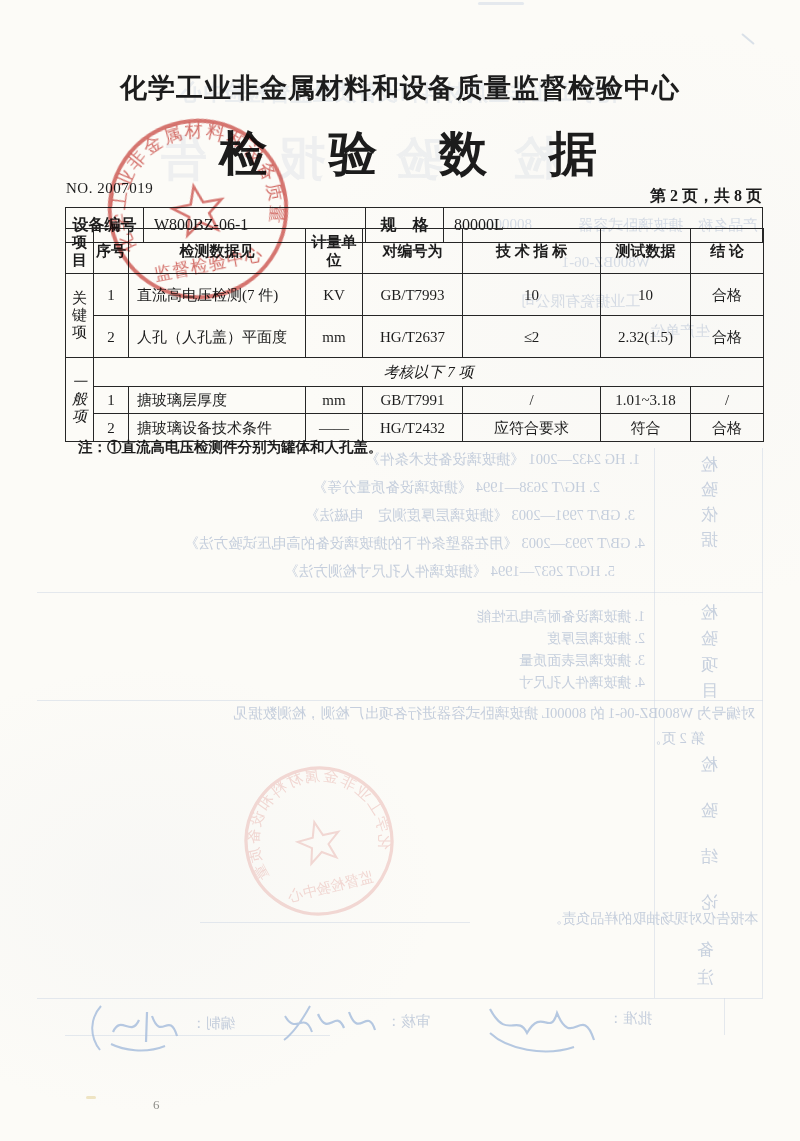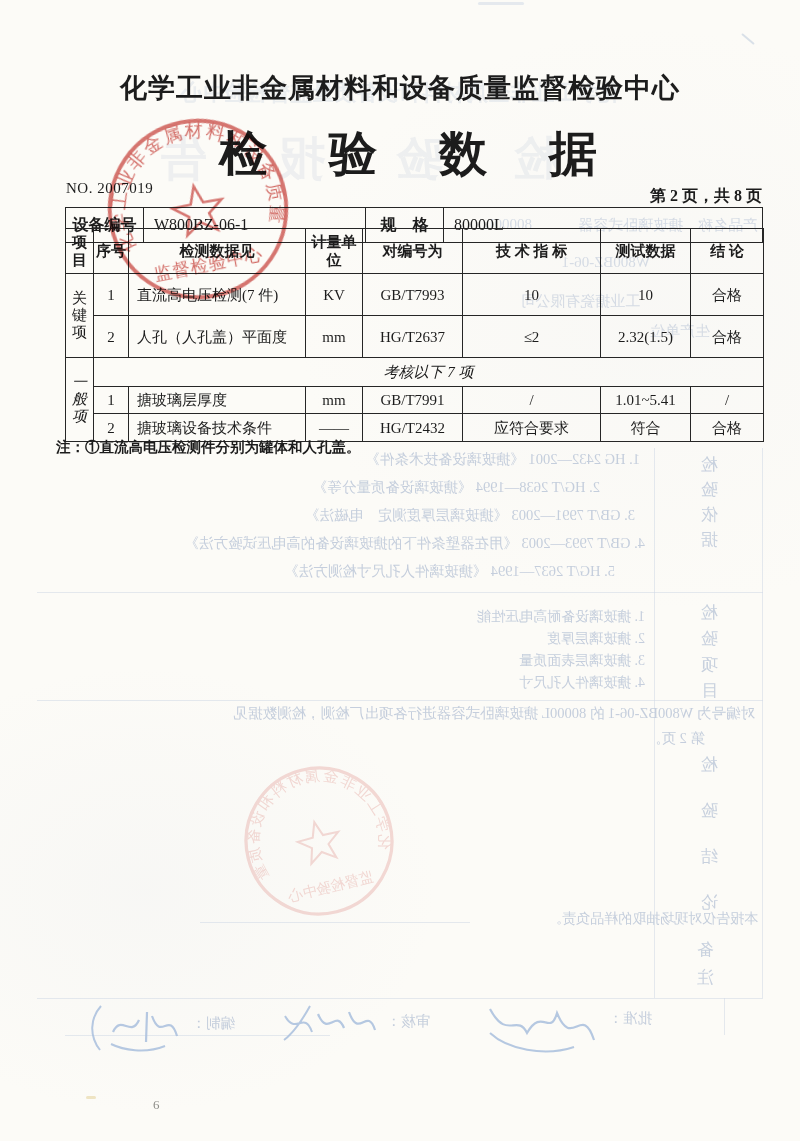--- a/index.html
+++ b/index.html
@@ -50,21 +50,21 @@
   
   table.main{top:228px;left:65px;position:absolute;border-collapse:collapse;table-layout:fixed;width:698px;}
   table.main td{border:1.6px solid #262626;text-align:center;font-size:15px;padding:0;line-height:1.2;}
   table.main td.name{text-align:left;padding-left:8px;}
   tr.rh td{font-weight:bold;height:44px;}
   tr.r36 td{height:36px;}
   tr.r26 td{height:26px;font-style:italic;}
   tr.r25 td{height:25px;}
   td.grp{font-size:15px;}
   td.grp .vstack{margin:16px auto;line-height:17px;}
-  .note-line{top:438px;left:56px;font-family:"Liberation Sans",sans-serif;
+  .note-line{top:438px;left:78px;font-family:"Liberation Sans",sans-serif;
     font-weight:bold;font-size:14.5px;text-align:right;}
   
   .stamp-top{top:112px;left:101px;width:194px;height:194px;transform:rotate(-11deg);
     mix-blend-mode:multiply;opacity:.85;z-index:3;}
   .stamp-bleed{top:760px;left:400px;width:162px;height:162px;transform:rotate(14deg);opacity:.30;}
   .corner6{top:1097px;left:153px;font-size:13px;color:#8d8d88;}
   .speck{position:absolute;border-radius:2px;}
 </style>
 </head>
 <body>
@@ -204,21 +204,21 @@
             <div class="vstack">一般项</div>
           </td>
       <td colspan="7">考核以下 7 项</td>
     </tr>
     <tr class="r25">
       <td>1</td>
       <td class="name">搪玻璃层厚度</td>
       <td>mm</td>
       <td>GB/T7991</td>
       <td>/</td>
-      <td>1.01~5.41</td>
+      <td>1.01~3.18</td>
       <td>/</td>
     </tr>
     <tr class="r25">
       <td>2</td>
       <td class="name">搪玻璃设备技术条件</td>
       <td>——</td>
       <td>HG/T2432</td>
       <td>应符合要求</td>
       <td>符合</td>
       <td>合格</td>

